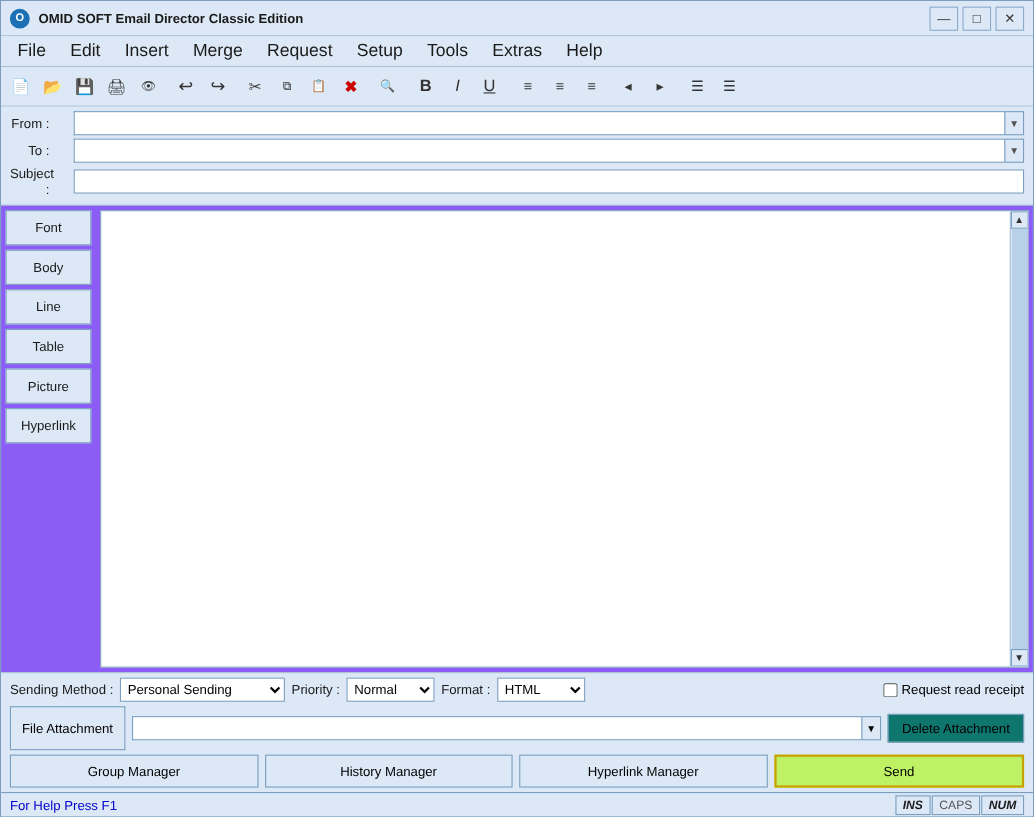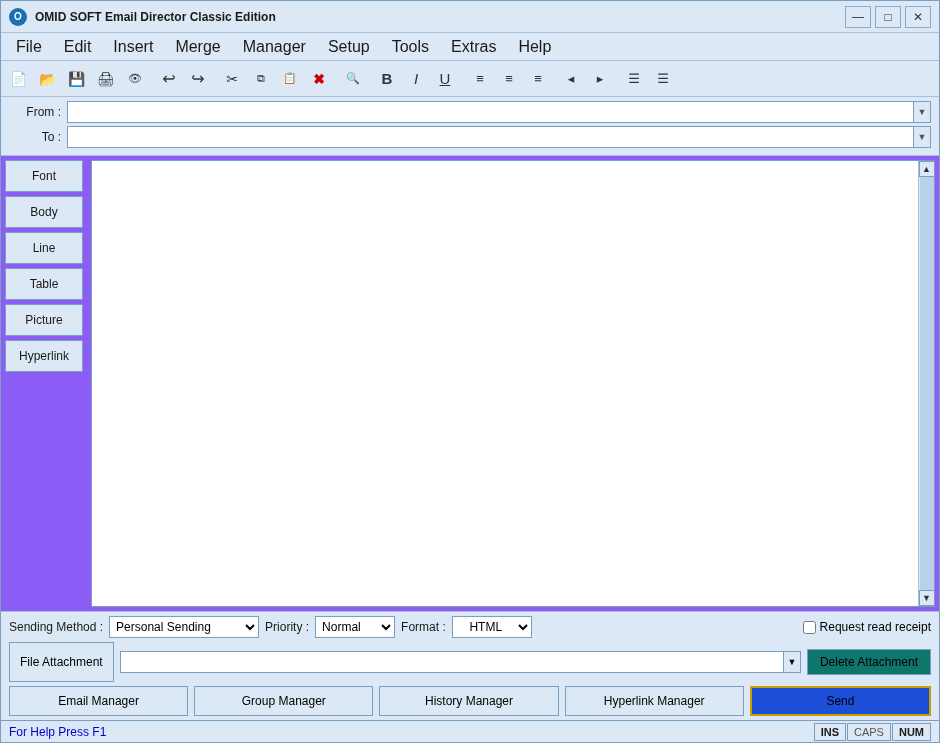--- a/index.html
+++ b/index.html
@@ -109,21 +109,21 @@
       flex-shrink: 0;
     }
     .field-row {
       display: flex;
       align-items: center;
       margin-bottom: 3px;
     }
     .field-label {
       width: 58px;
       text-align: right;
-      padding-right: 6px;
+      padding-right: 22px;
       font-size: 12px;
       color: #1a1a1a;
       flex-shrink: 0;
     }
     .field-input {
       flex: 1;
       height: 22px;
       background: white;
       border: 1px solid #7a9ec0;
       padding: 0 4px;
@@ -306,21 +306,21 @@
       height: 30px;
       flex: 1;
       background: #dce8f5;
       border: 1px solid #7a9ec0;
       cursor: pointer;
       font-size: 12px;
     }
     .send-btn {
       height: 30px;
       flex: 1;
-      background: #1d4ed8;
+      background: #bef264;
       border: 2px solid #c8a000;
       cursor: pointer;
       font-size: 12px;
       font-weight: normal;
     }
 
     
     .status-bar {
       height: 22px;
       background: #dce8f5;
@@ -342,20 +342,21 @@
     .status-ind {
       padding: 2px 6px;
       border: 1px solid #7a9ec0;
       font-size: 11px;
       color: #555;
       background: #dce8f5;
     }
     .status-ind.active {
       color: #1a1a1a;
       font-weight: bold;
+      font-style: italic;
     }
   </style>
 </head>
 <body>
 
 <div class="window">
 
   <div class="title-bar">
     <div class="title-bar-icon">
       <span>O</span>
@@ -366,21 +367,21 @@
       <button class="title-btn">□</button>
       <button class="title-btn close">✕</button>
     </div>
   </div>
 
   <div class="menu-bar">
   <span class="menu-item">File</span>
       <span class="menu-item">Edit</span>
       <span class="menu-item">Insert</span>
       <span class="menu-item">Merge</span>
-      <span class="menu-item">Manager</span>
+      <span class="menu-item">Request</span>
       <span class="menu-item">Setup</span>
       <span class="menu-item">Tools</span>
       <span class="menu-item">Extras</span>
       <span class="menu-item">Help</span>
     </div>
 
   <div class="toolbar">
     <button class="tb-btn" title="New">📄</button>
     <button class="tb-btn" title="Open">📂</button>
     <button class="tb-btn" title="Save">💾</button>
@@ -419,20 +420,24 @@
         <input type="text" class="field-input" style="border-right: none;" value="">
         <button class="field-arrow-btn">▼</button>
       </div>
     </div>
     <div class="field-row">
       <span class="field-label">To :</span>
       <div class="field-input-with-arrow">
         <input type="text" class="field-input" style="border-right: none;" value="">
         <button class="field-arrow-btn">▼</button>
       </div>
+    </div>
+    <div class="field-row">
+      <span class="field-label">Subject :</span>
+      <input type="text" class="field-input" style="border: 1px solid rgb(122, 158, 192);" value="">
     </div>
   </div>
 
   <div class="main-area">
 
     <div class="sidebar">
       <button class="sidebar-btn">Font</button>
       <button class="sidebar-btn">Body</button>
       <button class="sidebar-btn">Line</button>
       <button class="sidebar-btn">Table</button>
@@ -461,41 +466,40 @@
         <option>Group Sending</option>
         <option>Test Sending</option>
       </select>
       <span class="sending-label">Priority :</span>
       <select class="sending-select" style="width:80px;">
         <option>Normal</option>
         <option>High</option>
         <option>Low</option>
       </select>
       <span class="sending-label">Format :</span>
-      <select class="sending-select" style="width:80px;text-align:center;">
+      <select class="sending-select" style="width:80px;">
         <option>HTML</option>
         <option>Plain Text</option>
       </select>
       <label class="checkbox-label">
         <input type="checkbox" style="">
         <span>Request read receipt</span>
       </label>
     </div>
 
     <div class="attachment-row">
       <button class="attach-btn">File Attachment</button>
       <div class="attach-input-wrap">
         <input type="text" value="" style="">
         <button class="attach-arrow-btn">▼</button>
       </div>
       <button class="delete-btn">Delete Attachment</button>
     </div>
 
     <div class="manager-row">
-      <button class="manager-btn">Email Manager</button>
       <button class="manager-btn">Group Manager</button>
       <button class="manager-btn">History Manager</button>
       <button class="manager-btn">Hyperlink Manager</button>
       <button class="send-btn">Send</button>
     </div>
   </div>
 
   <div class="status-bar">
     <span class="status-text">For Help Press F1</span>
     <div class="status-indicators">

